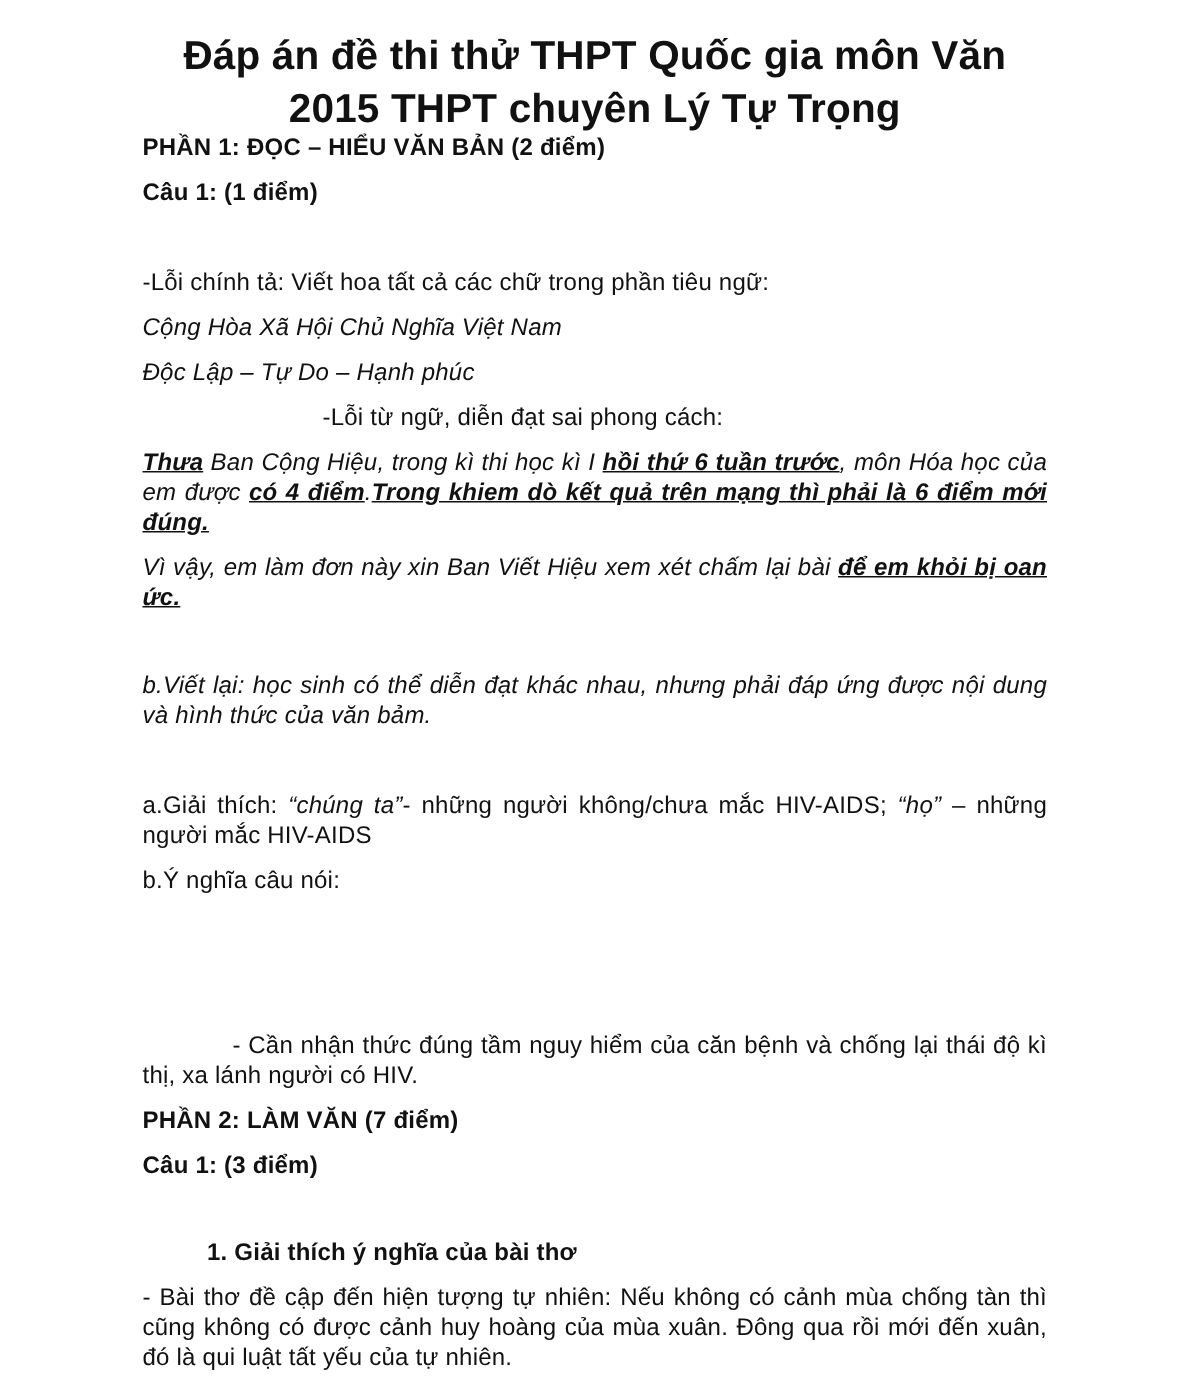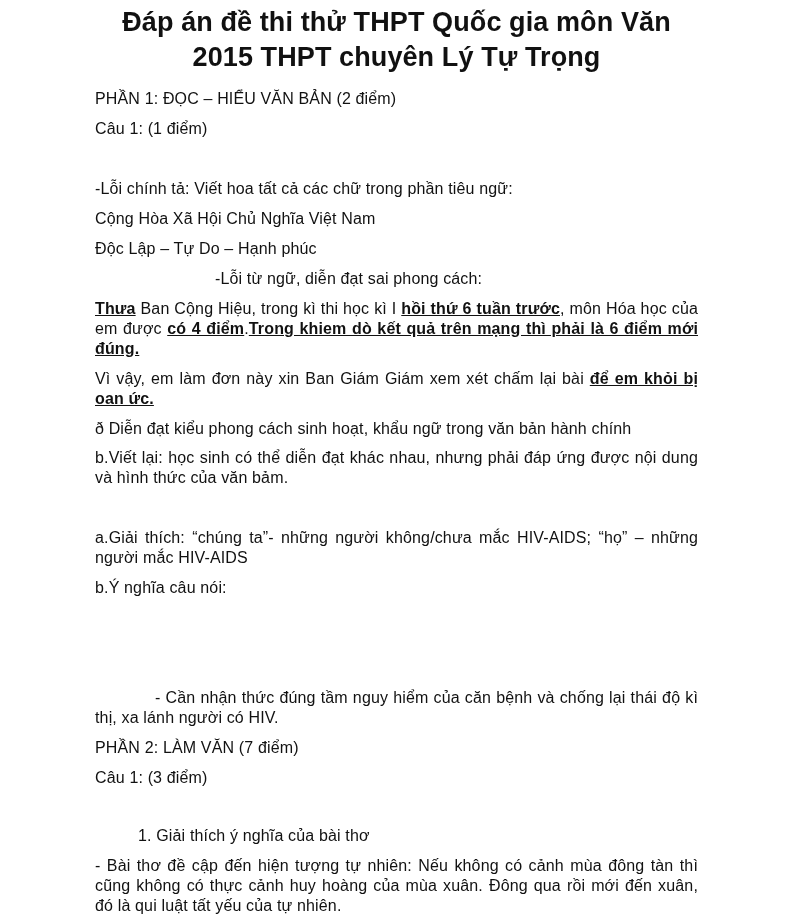--- a/index.html
+++ b/index.html
@@ -19,33 +19,33 @@
       position: absolute;
       left: 95px;
       top: 0;
       width: 603px;
     }
     .title {
       font-weight: bold;
       font-size: 27px;
       line-height: 35px;
       text-align: center;
-      margin: 5px 0 0 0;
+      margin: 20px 0 0 0;
       letter-spacing: 0.1px;
     }
     .title-line { display: block; }
     .block {
       font-size: 16px;
       line-height: 20px;
       margin: 0;
       text-align: justify;
       letter-spacing: 0.15px;
     }
-    .bold { font-weight: normal; }
-    .italic { }
+    .bold { font-weight: bold; }
+    .italic { font-style: italic; }
     .ind1 { padding-left: 60px; }
     .ind2 { padding-left: 120px; }
     .ti { text-indent: 60px; }
     .ul { text-decoration: underline; font-weight: bold; }
     .abs { position: absolute; left: 0; width: 603px; }
   </style>
 </head>
 <body>
 
 <div class="page">
@@ -66,39 +66,38 @@
 
   <p class="block abs italic" style="top:239px;">Độc Lập – Tự Do – Hạnh phúc</p>
 
   <p class="block abs ind2" style="top:269px;">-Lỗi từ ngữ, diễn đạt sai phong cách:</p>
 
   <p class="block abs italic" style="top:299px;">
     <span class="ul">Thưa</span><span> Ban Cộng Hiệu, trong kì thi học kì I </span><span class="ul">hồi thứ 6 tuần trước</span><span>, môn Hóa học của em được </span><span class="ul">có 4 điểm</span><span>.</span><span class="ul">Trong khiem dò kết quả trên mạng thì phải là 6 điểm mới đúng.</span>
   </p>
 
   <p class="block abs italic" style="top:369px;">
-    <span>Vì vậy, em làm đơn này xin Ban Giám Giám xem xét chấm lại bài </span><span class="ul">để em khỏi bị oan ức.</span>
+    <span>Vì vậy, em làm đơn này xin Ban Viết Hiệu xem xét chấm lại bài </span><span class="ul">để em khỏi bị oan ức.</span>
   </p>
 
-  <p class="block abs" style="top:419px;">ð  Diễn đạt kiểu phong cách sinh hoạt, khẩu ngữ trong văn bản hành chính</p>
 
-  <p class="block abs" style="top:448px;">b.Viết lại: học sinh có thể diễn đạt khác nhau, nhưng phải đáp ứng được nội dung và hình thức của văn bảm.</p>
+  <p class="block abs" style="top:448px;font-style:italic;">b.Viết lại: học sinh có thể diễn đạt khác nhau, nhưng phải đáp ứng được nội dung và hình thức của văn bảm.</p>
 
 
   <p class="block abs" style="top:528px;">
     <span>a.Giải thích: </span><span class="italic">“chúng ta”</span><span>- những người không/chưa mắc HIV-AIDS; </span><span class="italic">“họ”</span><span> – những người mắc HIV-AIDS</span>
   </p>
 
   <p class="block abs" style="top:578px;">b.Ý nghĩa câu nói:</p>
 
 
 
   <p class="block abs ti" style="top:688px;">- Cần nhận thức đúng tầm nguy hiểm của căn bệnh và chống lại thái độ kì thị, xa lánh người có HIV.</p>
 
   <p class="block bold abs" style="top:738px;">PHẦN 2: LÀM VĂN (7 điểm)</p>
 
   <p class="block bold abs" style="top:768px;">Câu 1: (3 điểm)</p>
 
   <p class="block bold abs" style="top:826px;margin-left:43px;">1. Giải thích ý nghĩa của bài thơ</p>
 
-  <p class="block abs" style="top:856px;">- Bài thơ đề cập đến hiện tượng tự nhiên: Nếu không có cảnh mùa đông tàn thì cũng không có thực cảnh huy hoàng của mùa xuân. Đông qua rồi mới đến xuân, đó là qui luật tất yếu của tự nhiên.</p>
+  <p class="block abs" style="top:856px;">- Bài thơ đề cập đến hiện tượng tự nhiên: Nếu không có cảnh mùa chống tàn thì cũng không có được cảnh huy hoàng của mùa xuân. Đông qua rồi mới đến xuân, đó là qui luật tất yếu của tự nhiên.</p>
 
 </div>
 
 </body></html>

